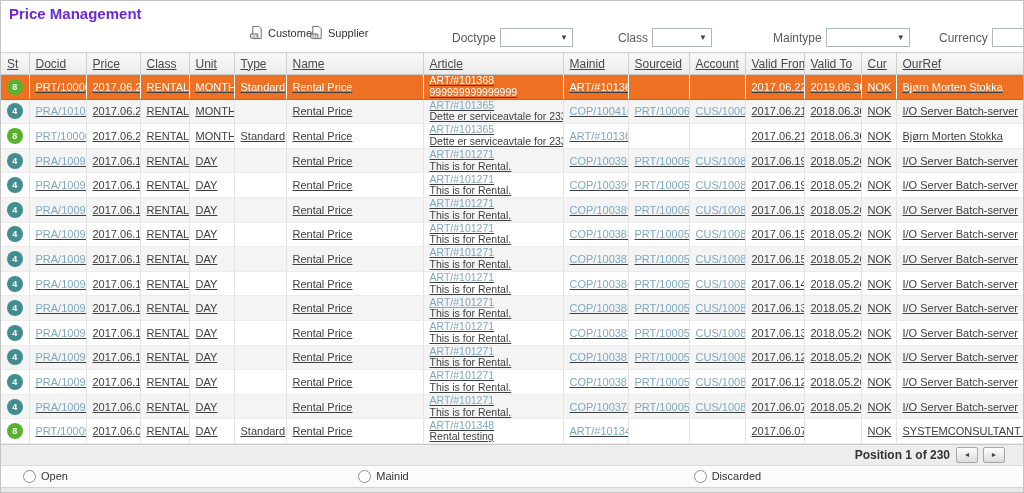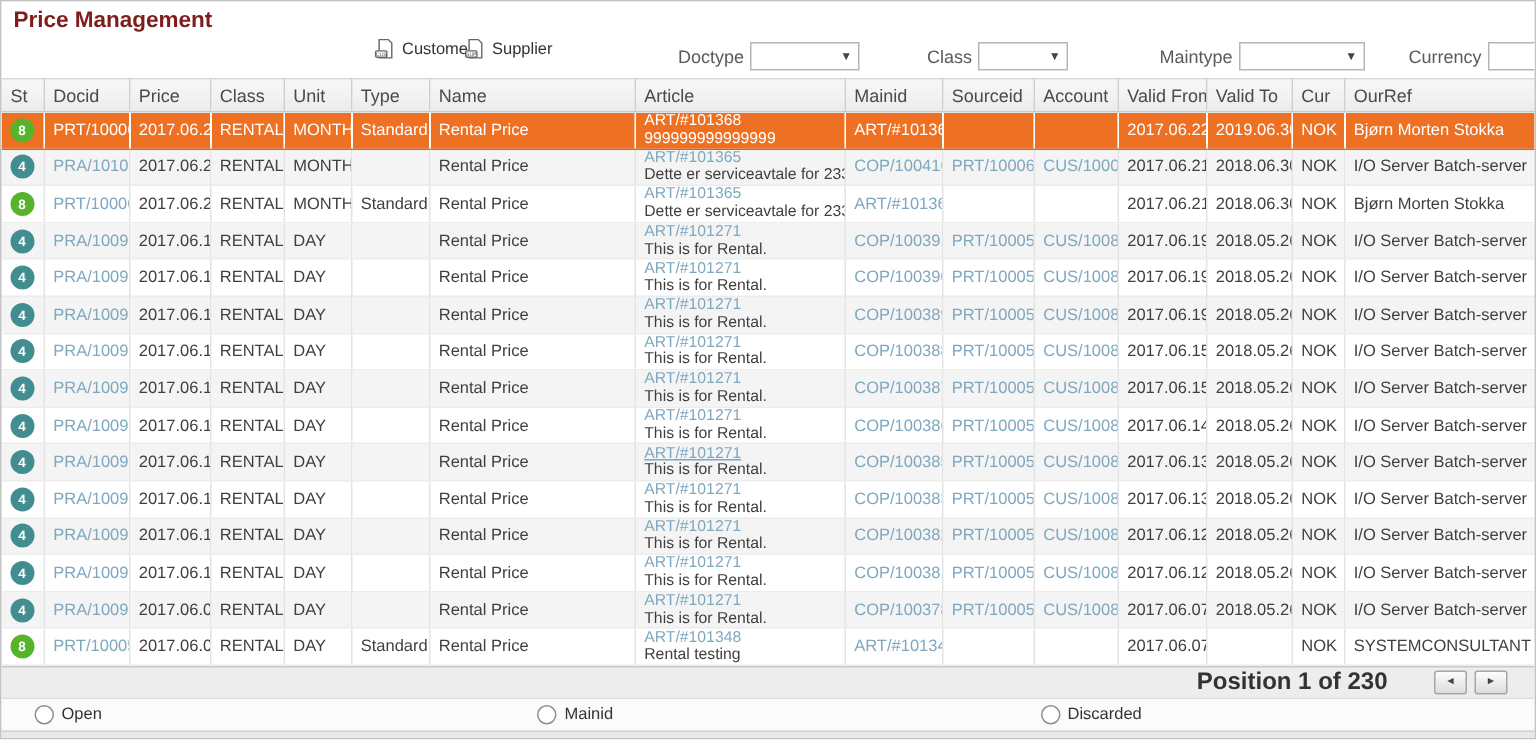--- a/index.html
+++ b/index.html
@@ -2,37 +2,37 @@
 <html><head>
 <meta charset="utf-8">
 <style>
   * { box-sizing: border-box; margin: 0; padding: 0; }
   html,body { background:#fff; }
   body { font-family:"Liberation Sans", sans-serif; }
   .window { position:relative; width:1024px; height:493px; border:1px solid #c3c3c3; overflow:hidden; background:#fff; }
 
   
   .topbar { position:relative; height:51px; background:#fff; }
-  .page-title { position:absolute; left:8px; top:4px; font-size:15px; font-weight:bold; color:#7f1d1d; }
+  .page-title { position:absolute; left:8px; top:4px; font-size:15px; font-weight:bold; color:#6d28d9; }
   .tool-btn { position:absolute; top:24px; display:flex; align-items:center; gap:4px; background:none; border:none; cursor:pointer; font-family:inherit; font-size:11px; color:#333; }
   .tool-btn svg { display:block; }
   .btn-customer { left:248px; }
   .btn-supplier { left:308px;justify-content:space-between; }
   .filter-group { position:absolute; top:27px; display:flex; align-items:center; }
   .filter-label { font-size:12px; color:#5a5a5a; margin-right:4px; }
   .filter-select { height:19px; background:#fff; border:1px solid #aeb8c0; display:flex; align-items:center; justify-content:flex-end; padding-right:4px; cursor:pointer; }
   .filter-select .caret { font-size:8px; color:#444; line-height:1; }
   .fg-doctype { left:451px; } .fg-doctype .filter-select { width:73px; }
   .fg-class { left:617px; } .fg-class .filter-select { width:60px; }
   .fg-maintype { left:772px; } .fg-maintype .filter-select { width:84px; }
   .fg-currency { left:938px; } .fg-currency .filter-select { width:44px; }
 
   
   .grid { width:1022px; }
-  table { border-collapse:collapse; table-layout:fixed; width:1022px; font-size:11px; color:#3f3f3f; }
+  table { border-collapse:collapse; table-layout:fixed; width:1022px; font-size:11px; color:#3f3f3f;text-decoration:underline; }
   thead th { height:22px; text-align:left; font-weight:normal; font-size:12px; color:#4a4a4a;
     background:linear-gradient(#f8f8f8,#ebebeb); border-top:1px solid #d6d6d6; border-bottom:1px solid #c9c9c9;
     border-right:1px solid #cfcfcf; padding:0 0 0 6px; white-space:nowrap; overflow:hidden; cursor:pointer; }
   tbody td { height:24.6px; padding:0 3px 0 6px; border-right:1px solid #e3e3e3; border-bottom:1px solid #ececec;
     white-space:nowrap; overflow:hidden; }
   tbody tr { background:#fff; cursor:pointer; }
   tbody tr.alt { background:#f4f4f4; }
   tbody tr.selected { background:#ee7123; color:#fff; }
   tbody tr.selected td { border-right:1px solid rgba(255,255,255,.35); border-bottom:1px solid #d9640f; }
   td.c-st { text-align:center; padding:0; }
@@ -42,21 +42,21 @@
   .badge.teal { background:#418d90; }
   .lnk { color:#7fa8bf; }
   tr.selected .lnk { color:#fff; }
   .art-line { line-height:11.5px; font-size:10.5px; }
   .art-line.u { text-decoration:underline; }
   td.c-cur { border-left:1px solid #9a9a9a; }
 
   
   .footerbar { height:21px; background:#ededed; border-top:1px solid #c9c9c9; display:flex; align-items:center;
     justify-content:flex-end; padding-right:18px; gap:5px; }
-  .pos-text { font-size:16px; font-weight:bold; color:#333; margin-right:26px; }
+  .pos-text { font-size:12px; font-weight:bold; color:#333; margin-right:1px; }
   .pg-btn { width:22px; height:16px; background:linear-gradient(#fdfdfd,#dcdcdc); border:1px solid #a6a6a6; border-radius:2px;
     font-size:7px; color:#444; display:flex; align-items:center; justify-content:center; cursor:pointer; padding:0; }
 
   
   .radiobar { height:22px; background:#fbfbfb; border-top:1px solid #dcdcdc; display:flex; align-items:center; }
   .radio-item { flex:1; display:flex; align-items:center; gap:5px; padding-left:6px; cursor:pointer; }
   .radio-item:first-child { padding-left:22px; }
   .radio-circle { width:13px; height:13px; border:1px solid #8e8e8e; border-radius:50%; background:#fff; position:relative; flex:none; }
   .radio-circle.checked::after { content:""; position:absolute; left:3px; top:3px; width:5px; height:5px; border-radius:50%; background:#2e2e2e; }
   .radio-label { font-size:11px; color:#333; }

